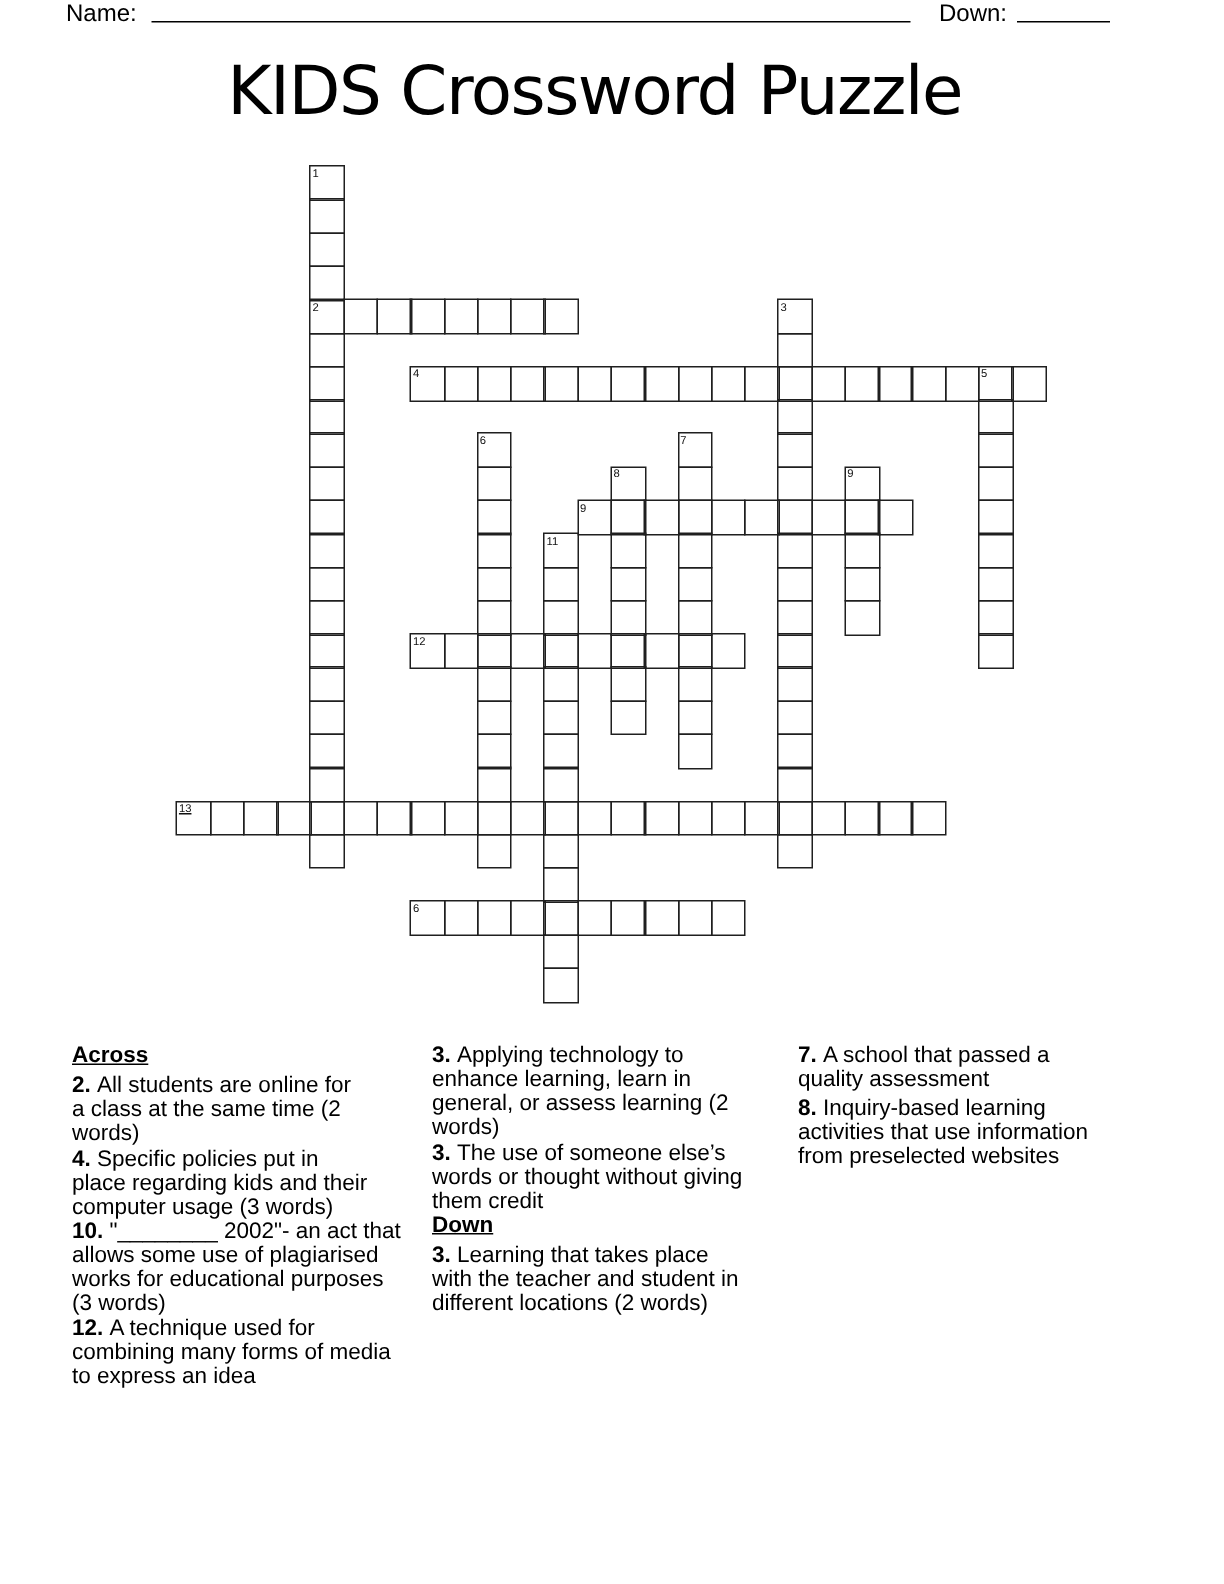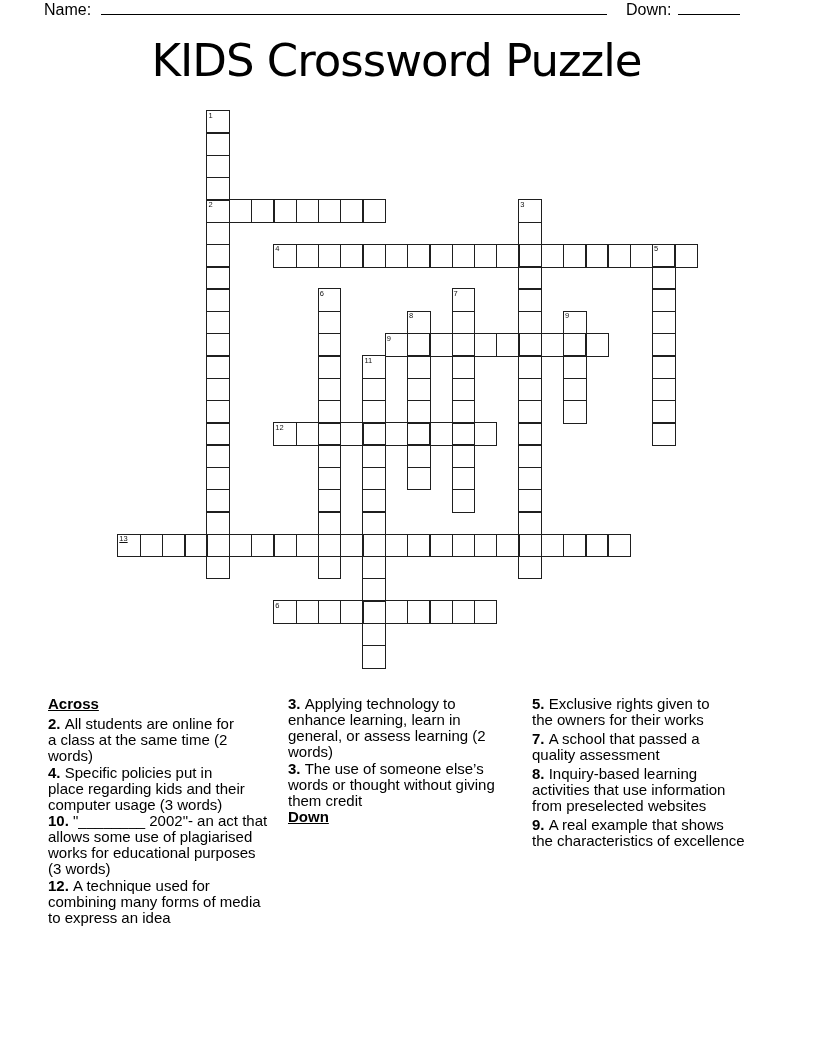--- a/index.html
+++ b/index.html
@@ -233,21 +233,20 @@
       <div class="clue-heading">Across</div>
       <p class="clue"><span class="num">2. </span>All students are online for<br>a class at the same time (2<br>words)</p>
       <p class="clue"><span class="num">4. </span>Specific policies put in<br>place regarding kids and their<br>computer usage (3 words)</p>
       <p class="clue"><span class="num">10. </span>"________ 2002"- an act that<br>allows some use of plagiarised<br>works for educational purposes<br>(3 words)</p>
       <p class="clue"><span class="num">12. </span>A technique used for<br>combining many forms of media<br>to express an idea</p>
     </div>
   <div class="clues-col" id="clues-col-2">
       <p class="clue"><span class="num">3. </span>Applying technology to<br>enhance learning, learn in<br>general, or assess learning (2<br>words)</p>
       <p class="clue"><span class="num">3. </span>The use of someone else’s<br>words or thought without giving<br>them credit</p>
       <div class="clue-heading">Down</div>
+      <p class="clue"><span class="num">3. </span>Learning that takes place<br>with the teacher and student in<br>different locations (2 words)</p>
     </div>
   <div class="clues-col" id="clues-col-3">
-      <p class="clue"><span class="num">5. </span>Exclusive rights given to<br>the owners for their works</p>
       <p class="clue"><span class="num">7. </span>A school that passed a<br>quality assessment</p>
       <p class="clue"><span class="num">8. </span>Inquiry-based learning<br>activities that use information<br>from preselected websites</p>
-      <p class="clue"><span class="num">9. </span>A real example that shows<br>the characteristics of excellence</p>
     </div>
 
 </div>
 
 </body></html>

